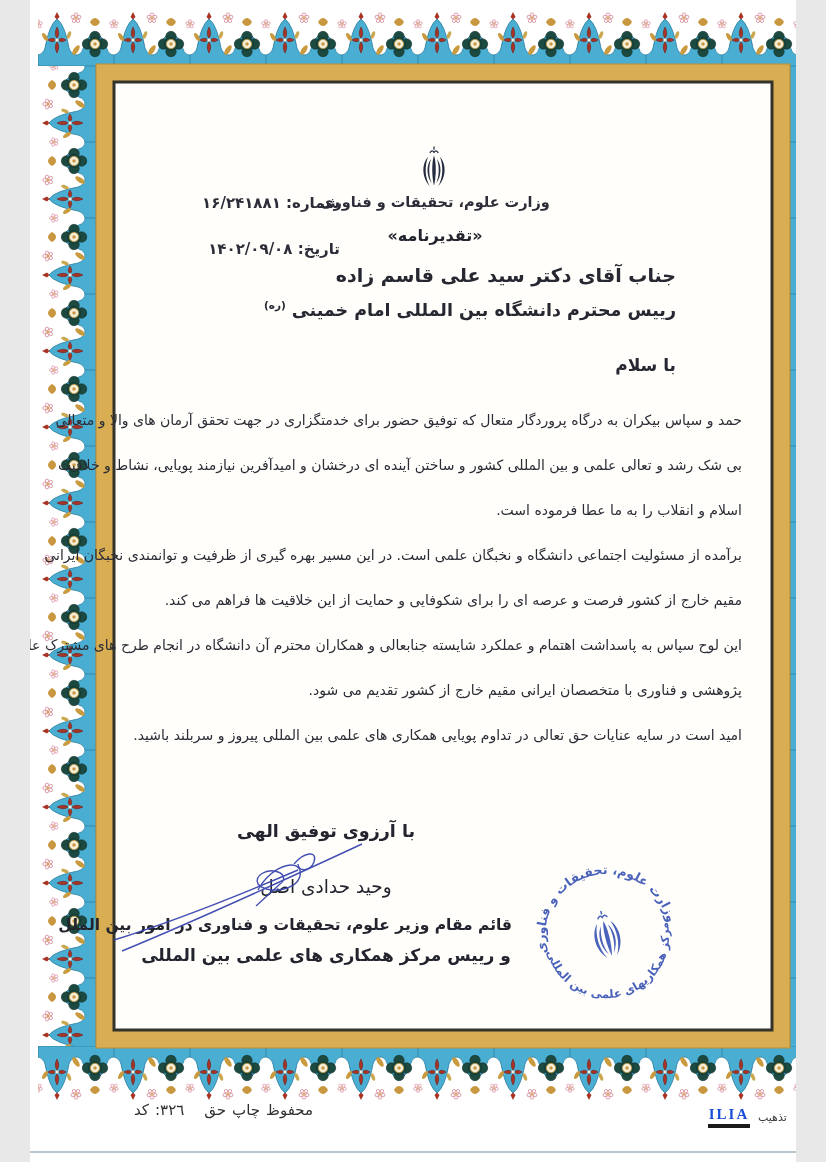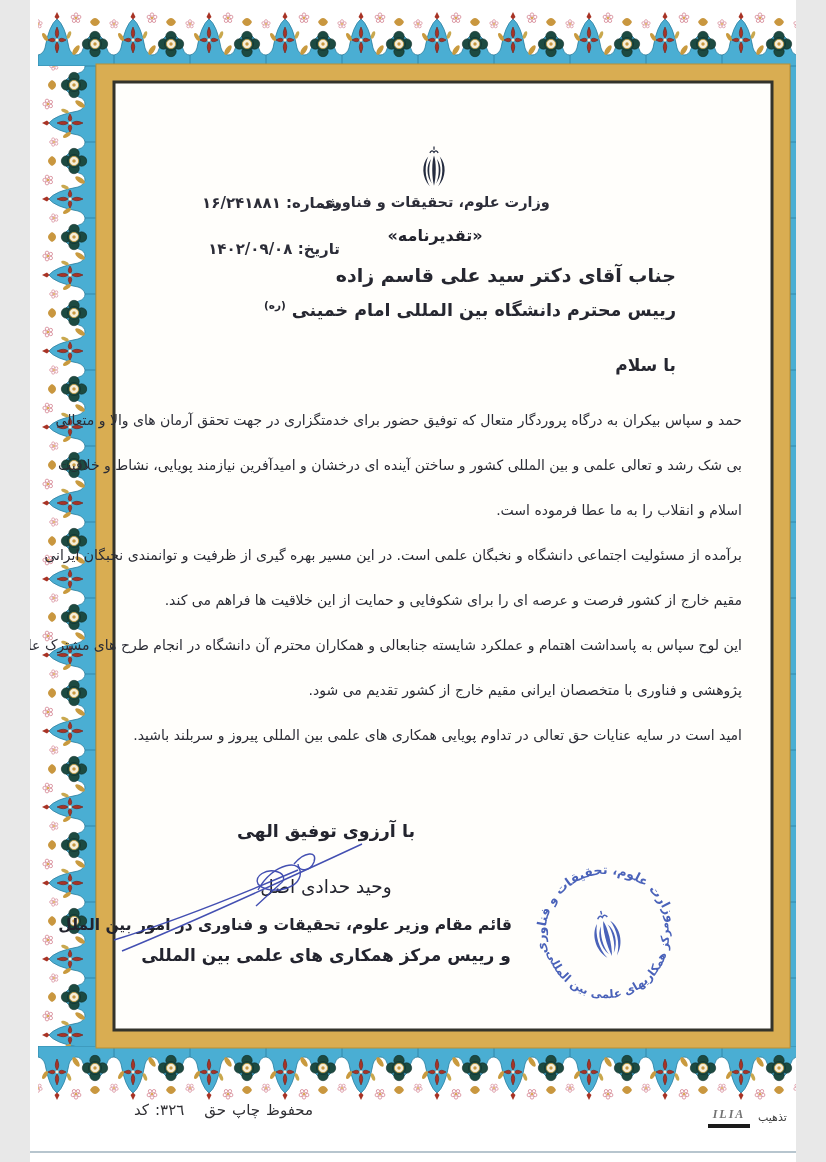--- a/index.html
+++ b/index.html
@@ -40,22 +40,22 @@
   .scribble{left:78px;top:828px;width:280px;height:135px;}
   .stamp{left:492px;top:850px;width:170px;height:170px;opacity:.92;}
   .stamp text{font-family:"DejaVu Sans",sans-serif;font-weight:bold;}
   
   .code-line{left:104px;top:1101px;direction:ltr;display:flex;align-items:baseline;
     font-size:15px;color:#2f2f33;}
   .code-line .gap-s{width:6px;}
   .code-line .gap-l{width:20px;}
   .ilia{left:678px;top:1106px;display:flex;align-items:center;direction:ltr;}
   .ilia-mark{display:flex;flex-direction:column;align-items:center;}
-  .ilia-word{font-family:"Liberation Serif",serif;font-size:12px;font-weight:bold;
-    letter-spacing:2px;color:#737373;line-height:17px;font-style:italic;}
+  .ilia-word{font-family:"Liberation Serif",serif;font-size:15px;font-weight:bold;
+    letter-spacing:2px;color:#1d4ed8;line-height:17px;}
   .ilia-bar{width:42px;height:4px;background:#1b1b1b;margin-top:1px;}
   .tazhib{font-size:11px;color:#3a3a3a;margin-left:8px;}
   .scan-edge{left:0;top:1151px;width:826px;height:2px;background:#b7c5ce;}
 </style>
 </head>
 <body>
 
 <div class="page">
 
   <svg class="frame" width="826" height="1162" viewBox="0 0 826 1162" aria-hidden="true">

